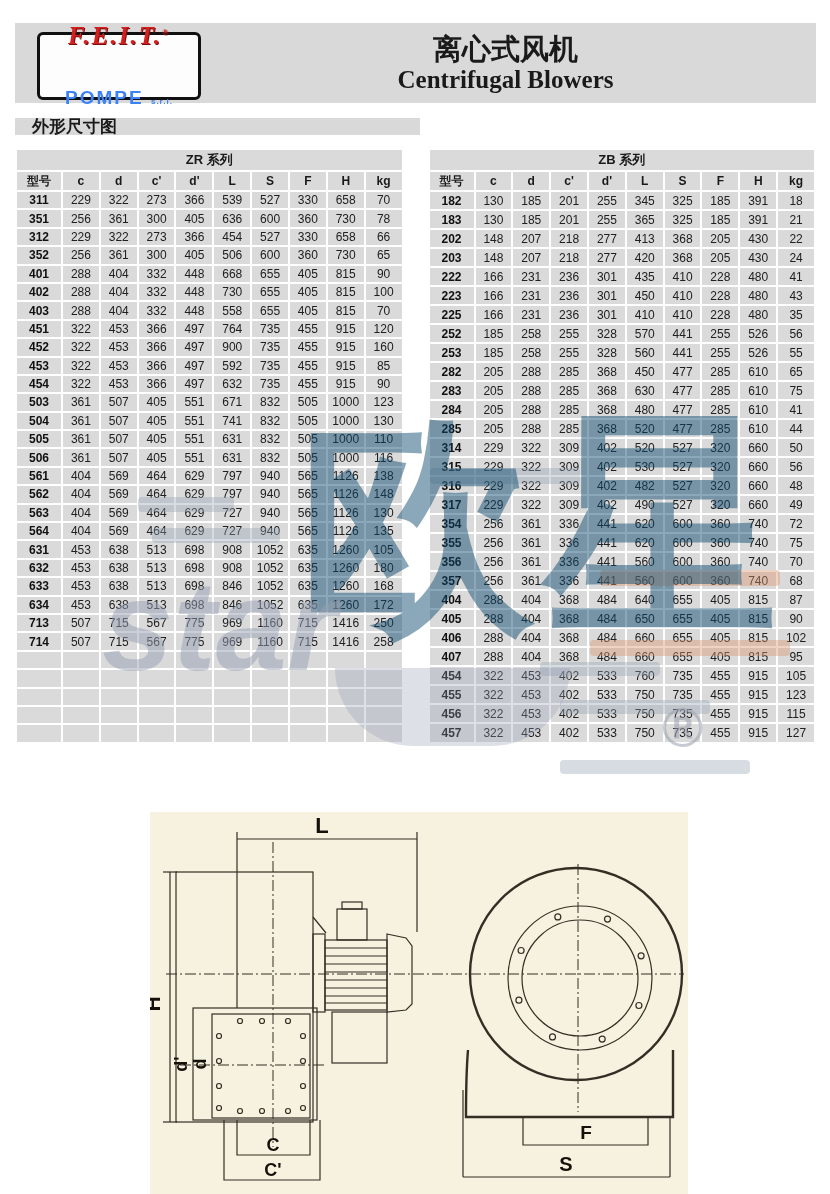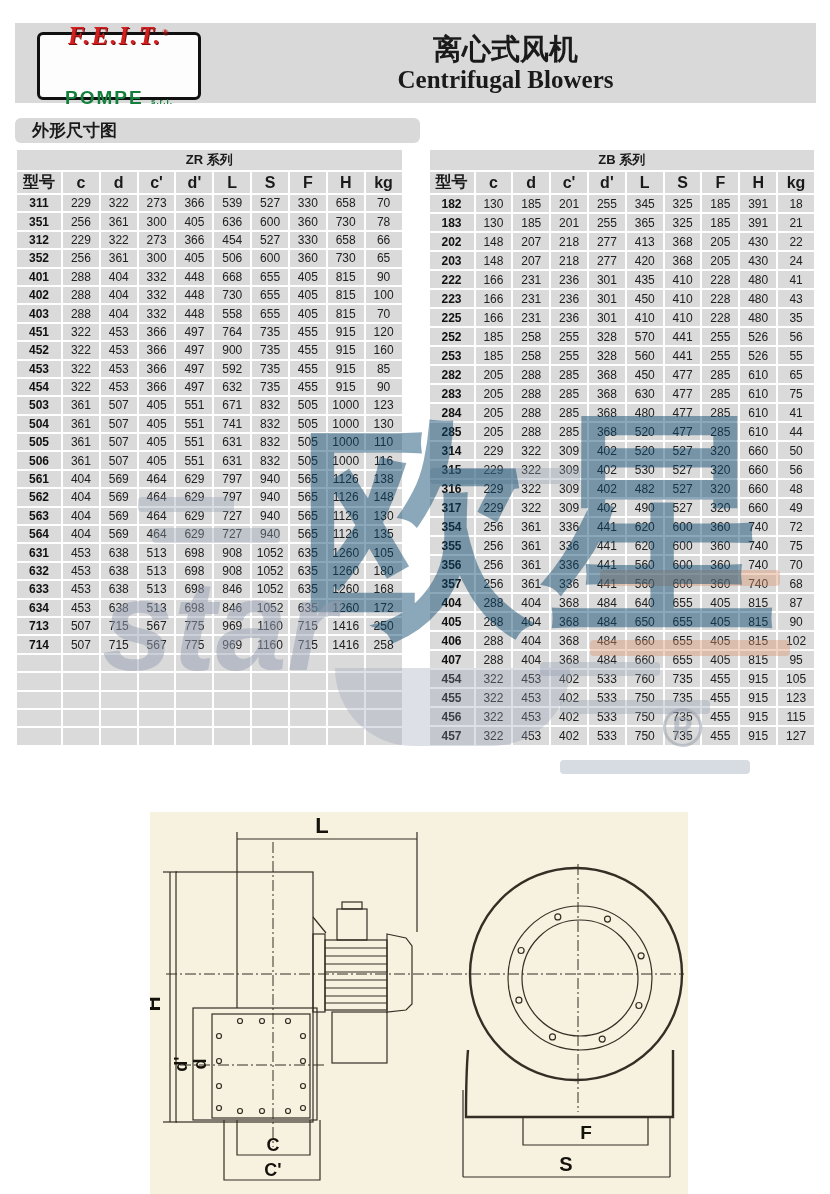--- a/index.html
+++ b/index.html
@@ -8,41 +8,41 @@
 
   
   .header-band{position:absolute;left:15px;top:23px;width:801px;height:80px;background:#d9d9d9;}
   .logo-box{position:absolute;left:22px;top:9px;width:158px;height:62px;background:#fdfdfd;
             border:3px solid #111;border-radius:6px;display:flex;flex-direction:column;
             align-items:center;justify-content:center;}
   .logo-feit{font-family:"Liberation Serif",serif;font-weight:bold;font-style:italic;
              color:#d42020;font-size:25px;letter-spacing:2px;line-height:1;
              text-shadow:1px 1px 0 #7a0d0d;}
   .logo-reg{font-size:8px;vertical-align:super;color:#d42020;}
-  .logo-pompe{font-weight:bold;font-size:19px;color:#15803d;letter-spacing:2px;line-height:1.1;margin-top:40px;}
+  .logo-pompe{font-weight:bold;font-size:19px;color:#3b82f6;letter-spacing:2px;line-height:1.1;margin-top:40px;}
   .logo-srl{font-size:8px;font-weight:bold;letter-spacing:1px;}
   .titles{position:absolute;left:180px;right:0;top:0;height:80px;display:flex;
           flex-direction:column;align-items:center;justify-content:center;}
   .title-cn{font-size:29px;font-weight:bold;line-height:1.15;}
   .title-en{font-family:"Liberation Serif",serif;font-size:25px;font-weight:bold;line-height:1.1;}
 
   
-  .section-band{position:absolute;left:15px;top:118px;width:405px;height:25px;background:#d9d9d9;
+  .section-band{position:absolute;left:15px;top:118px;width:405px;height:17px;background:#d9d9d9;
                 font-size:17px;font-weight:bold;display:flex;align-items:center;padding-left:17px;
-                box-sizing:border-box;border-radius:6px;}
+                box-sizing:border-box;}
 
   
   .tables{position:absolute;left:15px;top:148px;width:801px;display:flex;gap:24px;}
   table.dim{border-collapse:separate;border-spacing:2px;table-layout:fixed;width:397px;
             font-size:12px;}
   table.dim col.c-model{width:44px;}
   table.dim th, table.dim td{background:#dadada;text-align:center;padding:0;overflow:hidden;
             white-space:nowrap;}
   th.series{height:20px;font-size:13px;font-weight:bold;}
-  tr.colhead th{height:18px;font-size:16px;font-weight:bold;}
+  tr.colhead th{height:18px;font-size:12px;font-weight:bold;}
   table.dim td{height:16.4px;font-weight:normal;color:#202020;}
   table.dim td.model{font-weight:bold;color:#111;}
 
   
   .watermark{position:absolute;left:0;top:0;width:830px;height:1194px;pointer-events:none;}
   .wm-cn{position:absolute;left:300px;top:408px;font-size:235px;font-weight:bold;
          color:#0c4a6e;opacity:.48;line-height:1;letter-spacing:8px;
          font-family:"Liberation Sans",sans-serif;}
   .wm-star{position:absolute;left:102px;top:562px;font-size:128px;font-weight:bold;
            font-style:italic;color:#96a0b3;opacity:.5;line-height:1;}

